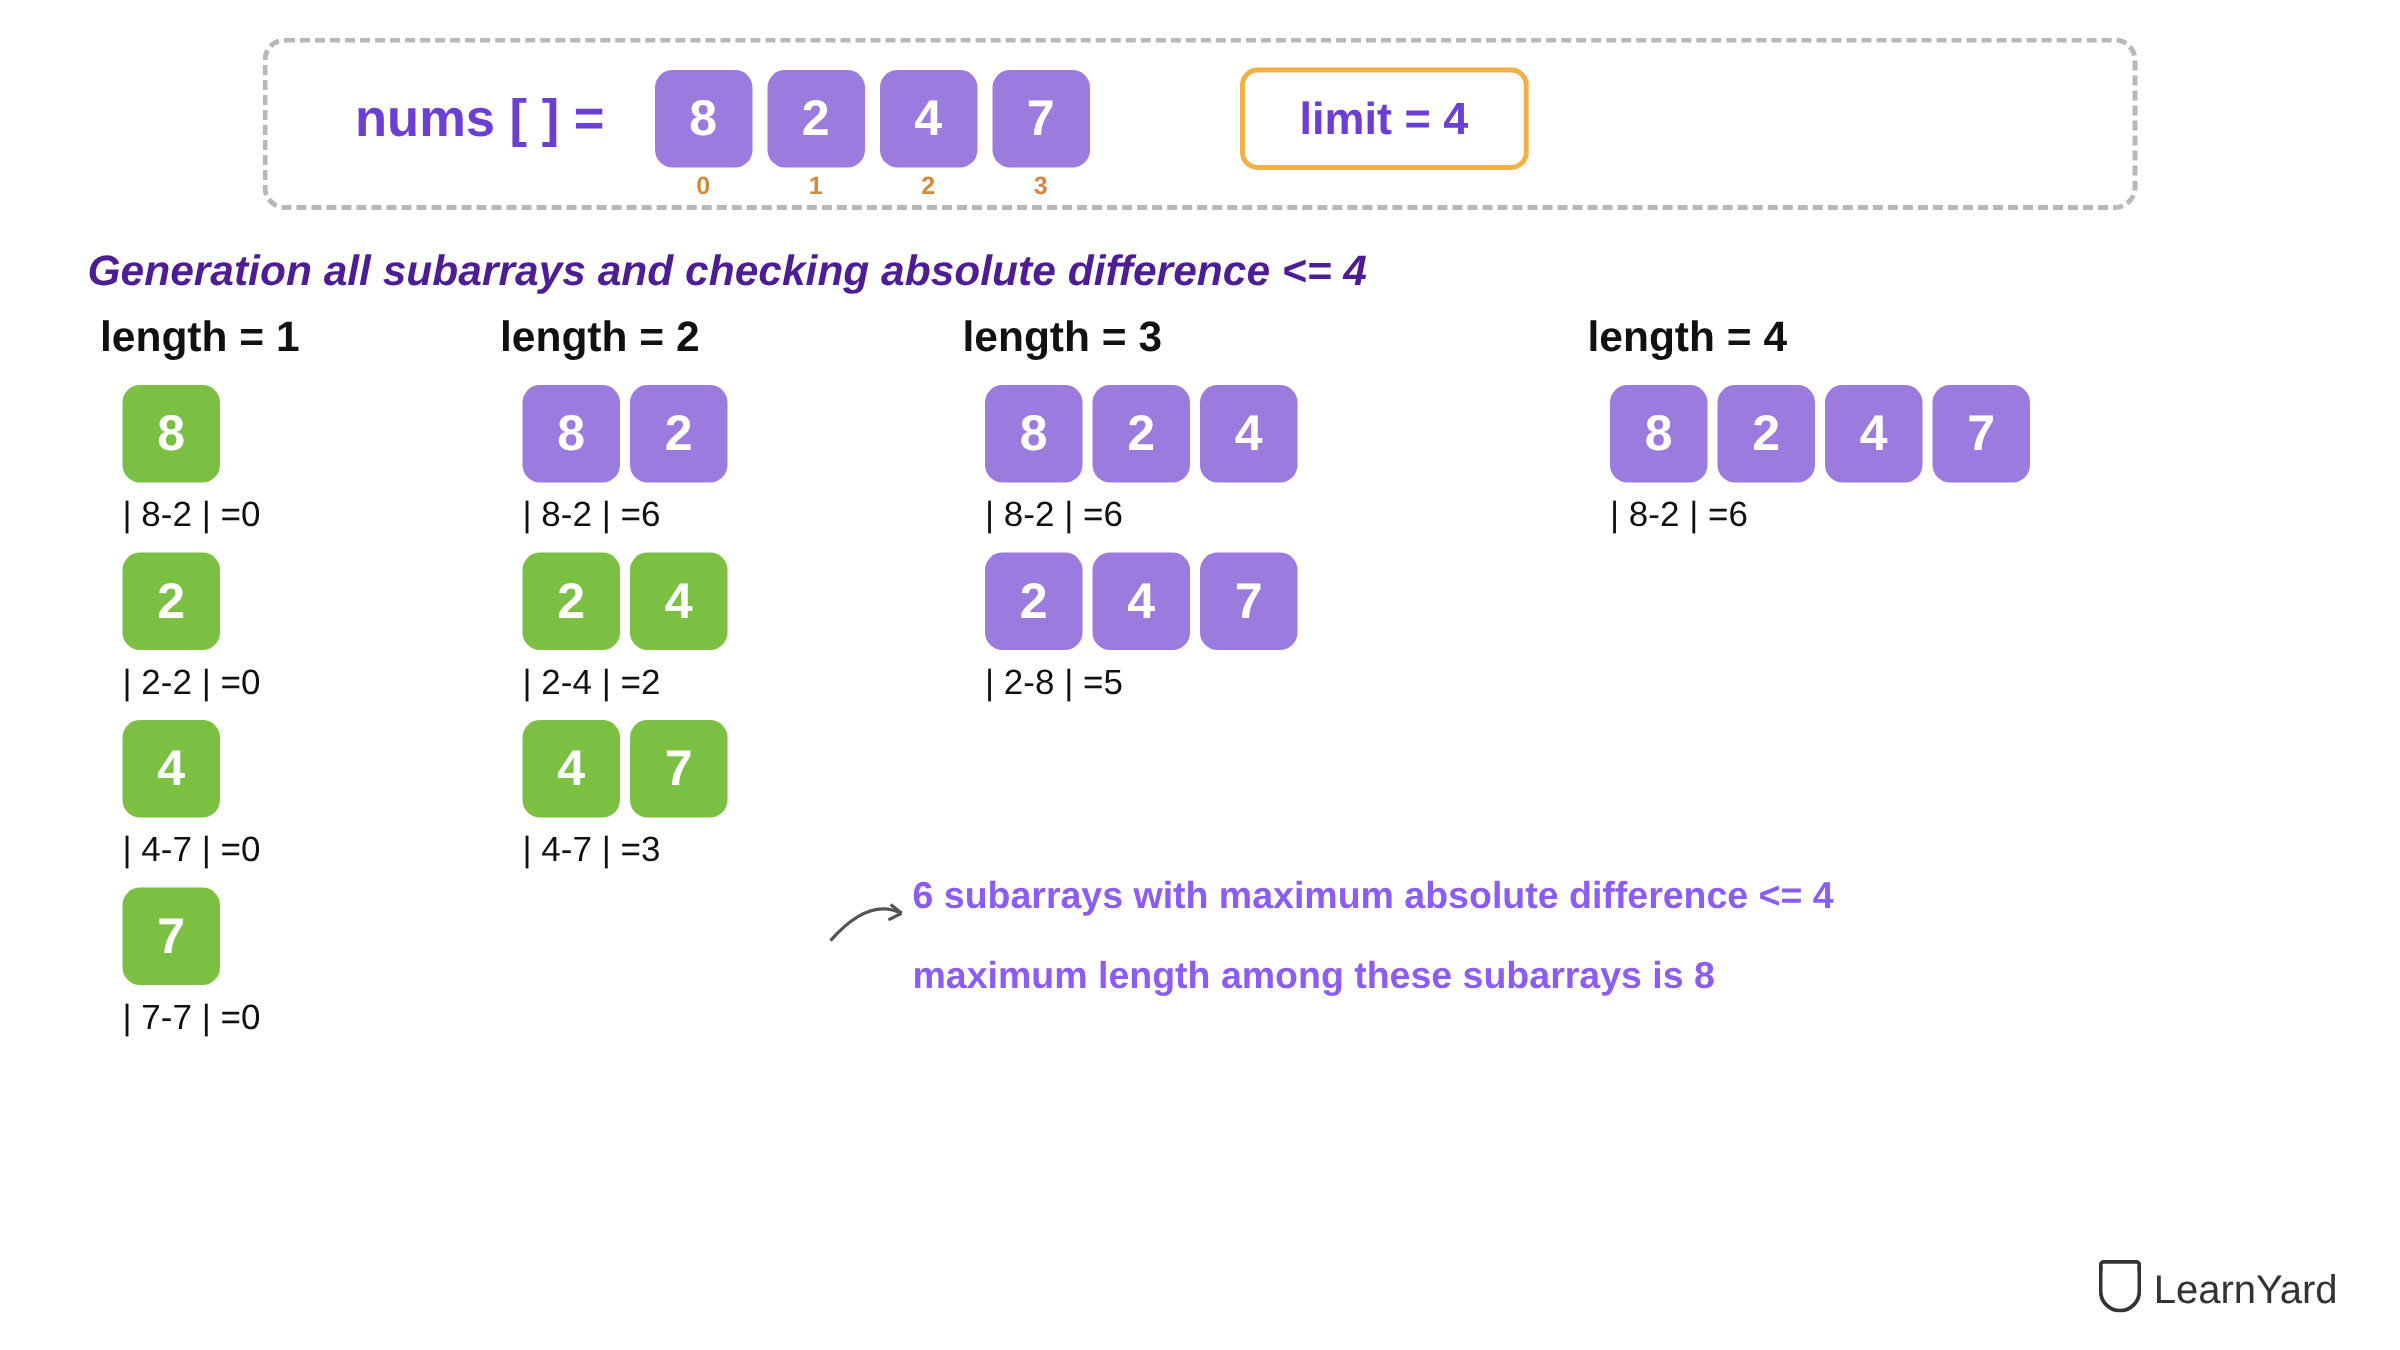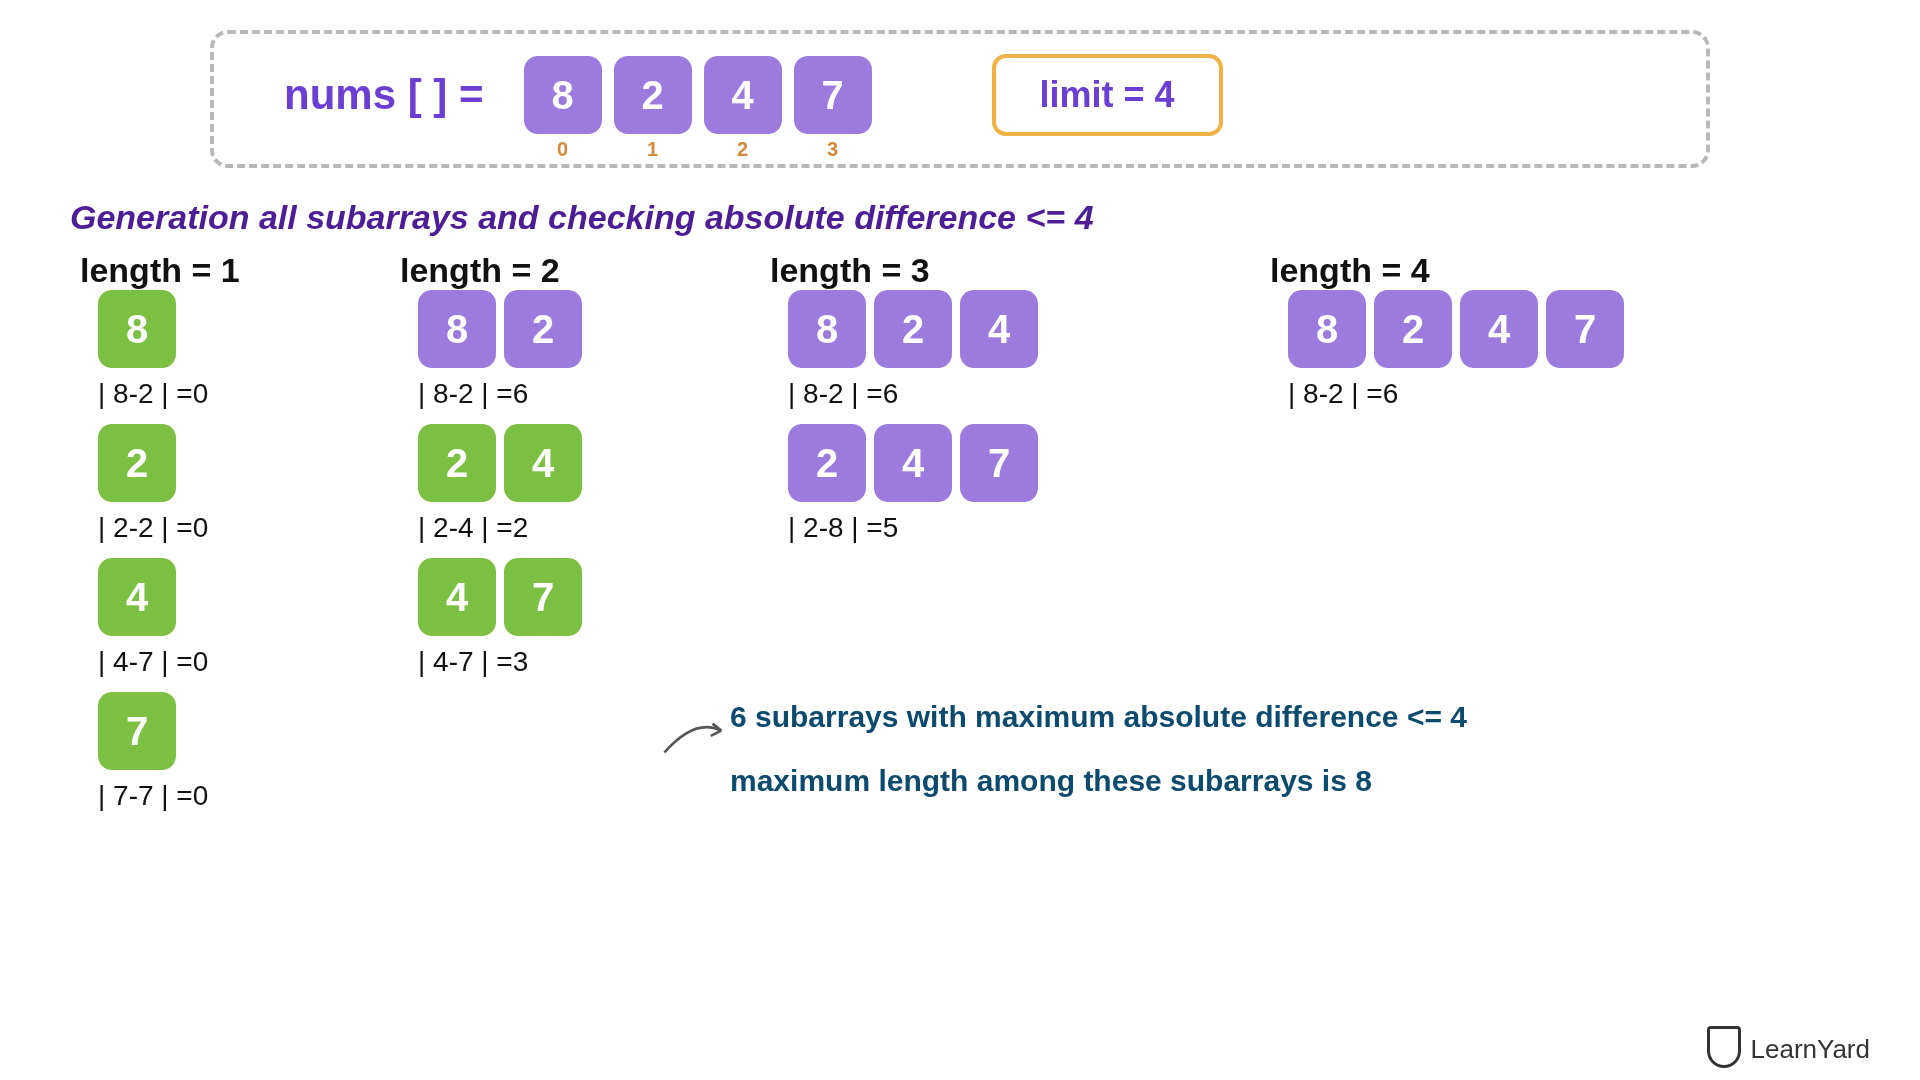--- a/index.html
+++ b/index.html
@@ -57,45 +57,46 @@
     font-style: italic;
     font-size: 34px;
     font-weight: 700;
     color: #4c1d95;
     margin: 30px 0 14px 10px;
   }
   .columns { display: flex; gap: 60px; align-items: flex-start; margin-left: 20px; }
   .col { display: flex; flex-direction: column; align-items: flex-start; }
   .col-header {
     font-size: 34px; font-weight: 700; color: #111;
+    margin-bottom: 18px;
   }
   .subarr { display: flex; flex-direction: column; gap: 6px; margin-bottom: 14px; margin-left: 18px;}
   .row { display: flex; gap: 8px; }
   .diff {
     font-size: 28px; font-weight: 400; color: #111;
     margin-top: 4px;
   }
   .summary {
     position: absolute;
     left: 730px; top: 700px;
     display: flex; flex-direction: column; gap: 30px;
   }
   .summary-line {
-    font-size: 30px; font-weight: 700; color: #0c4a6e;
+    font-size: 30px; font-weight: 700; color: #8b5cf6;
   }
   .arrow {
     position: absolute;
     left: 660px; top: 710px;
     width: 70px; height: 50px;
   }
   .logo {
     position: absolute;
-    right: 50px; bottom: 12px;
+    right: 50px; bottom: 30px;
     display: flex; align-items: center; gap: 10px;
-    font-size: 26px; color: #333;
+    font-size: 32px; color: #333;
   }
   .logo-icon {
     width: 34px; height: 38px;
     border: 3px solid #333;
     border-radius: 0 0 18px 18px;
     border-top: none;
     position: relative;
     display:flex; align-items:center; justify-content:center;
   }
   .logo-icon::before {

